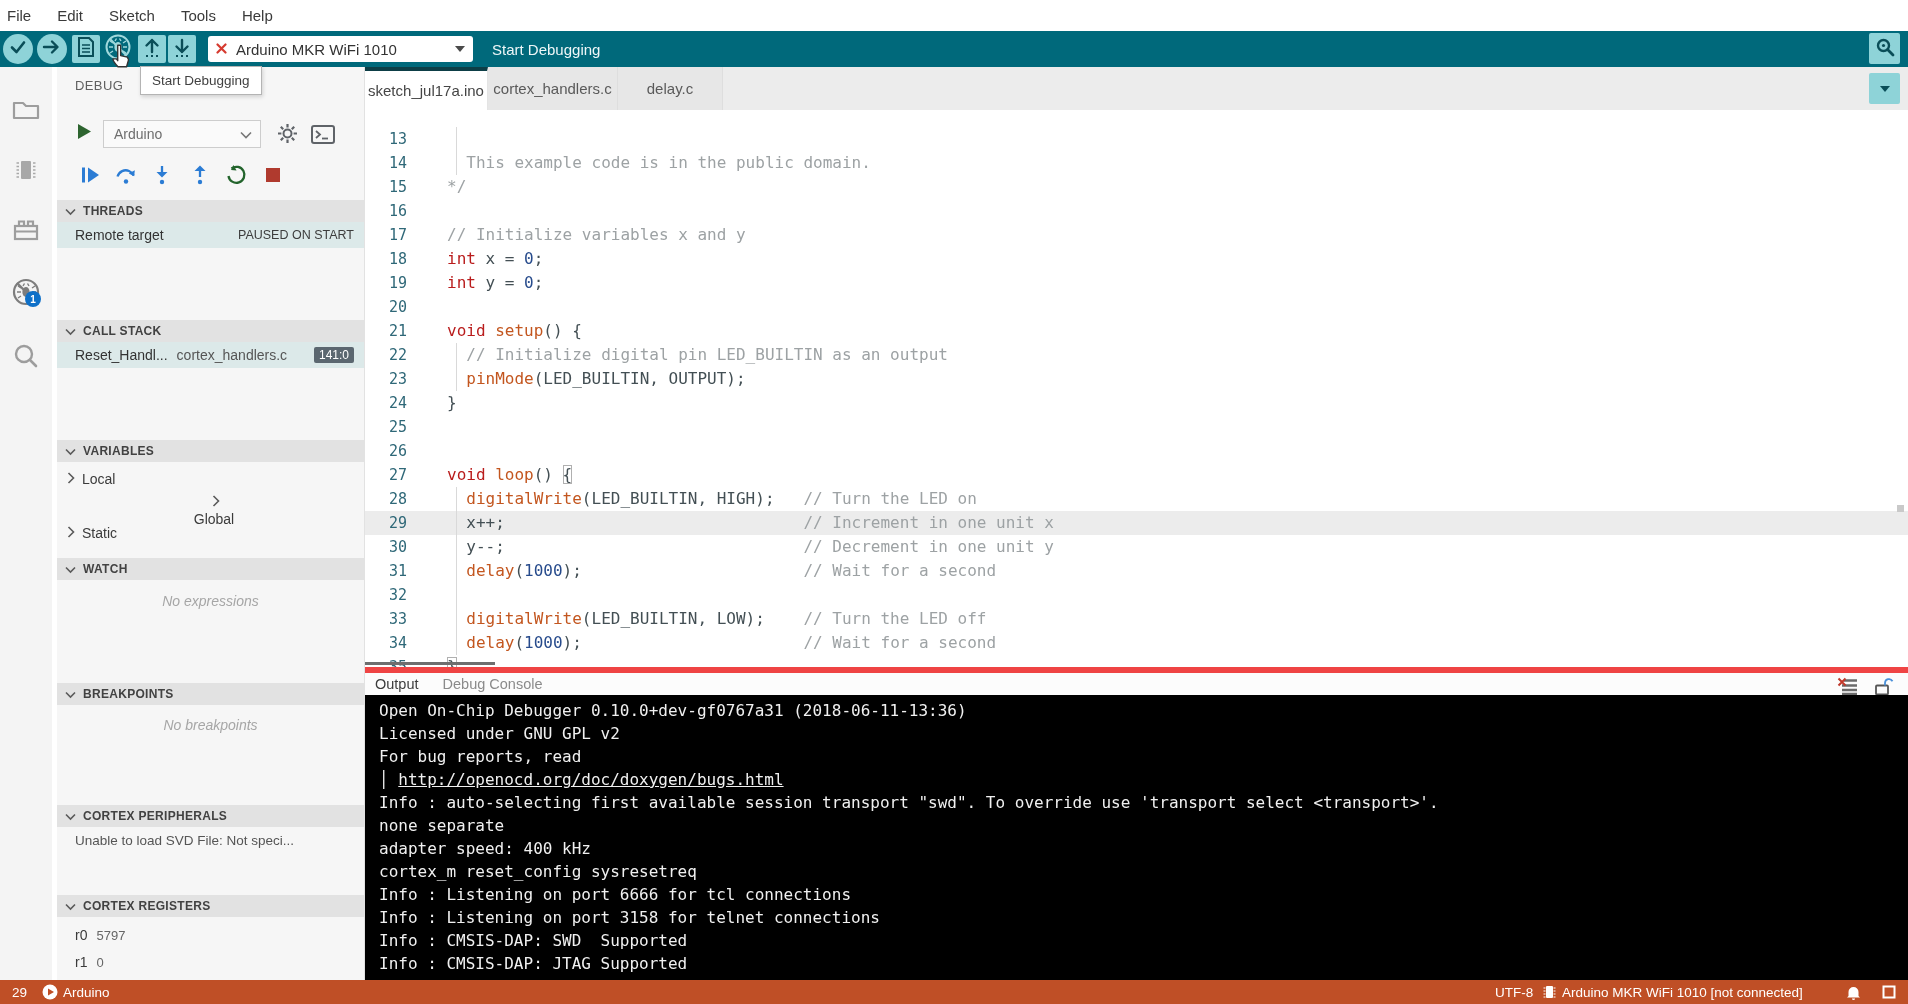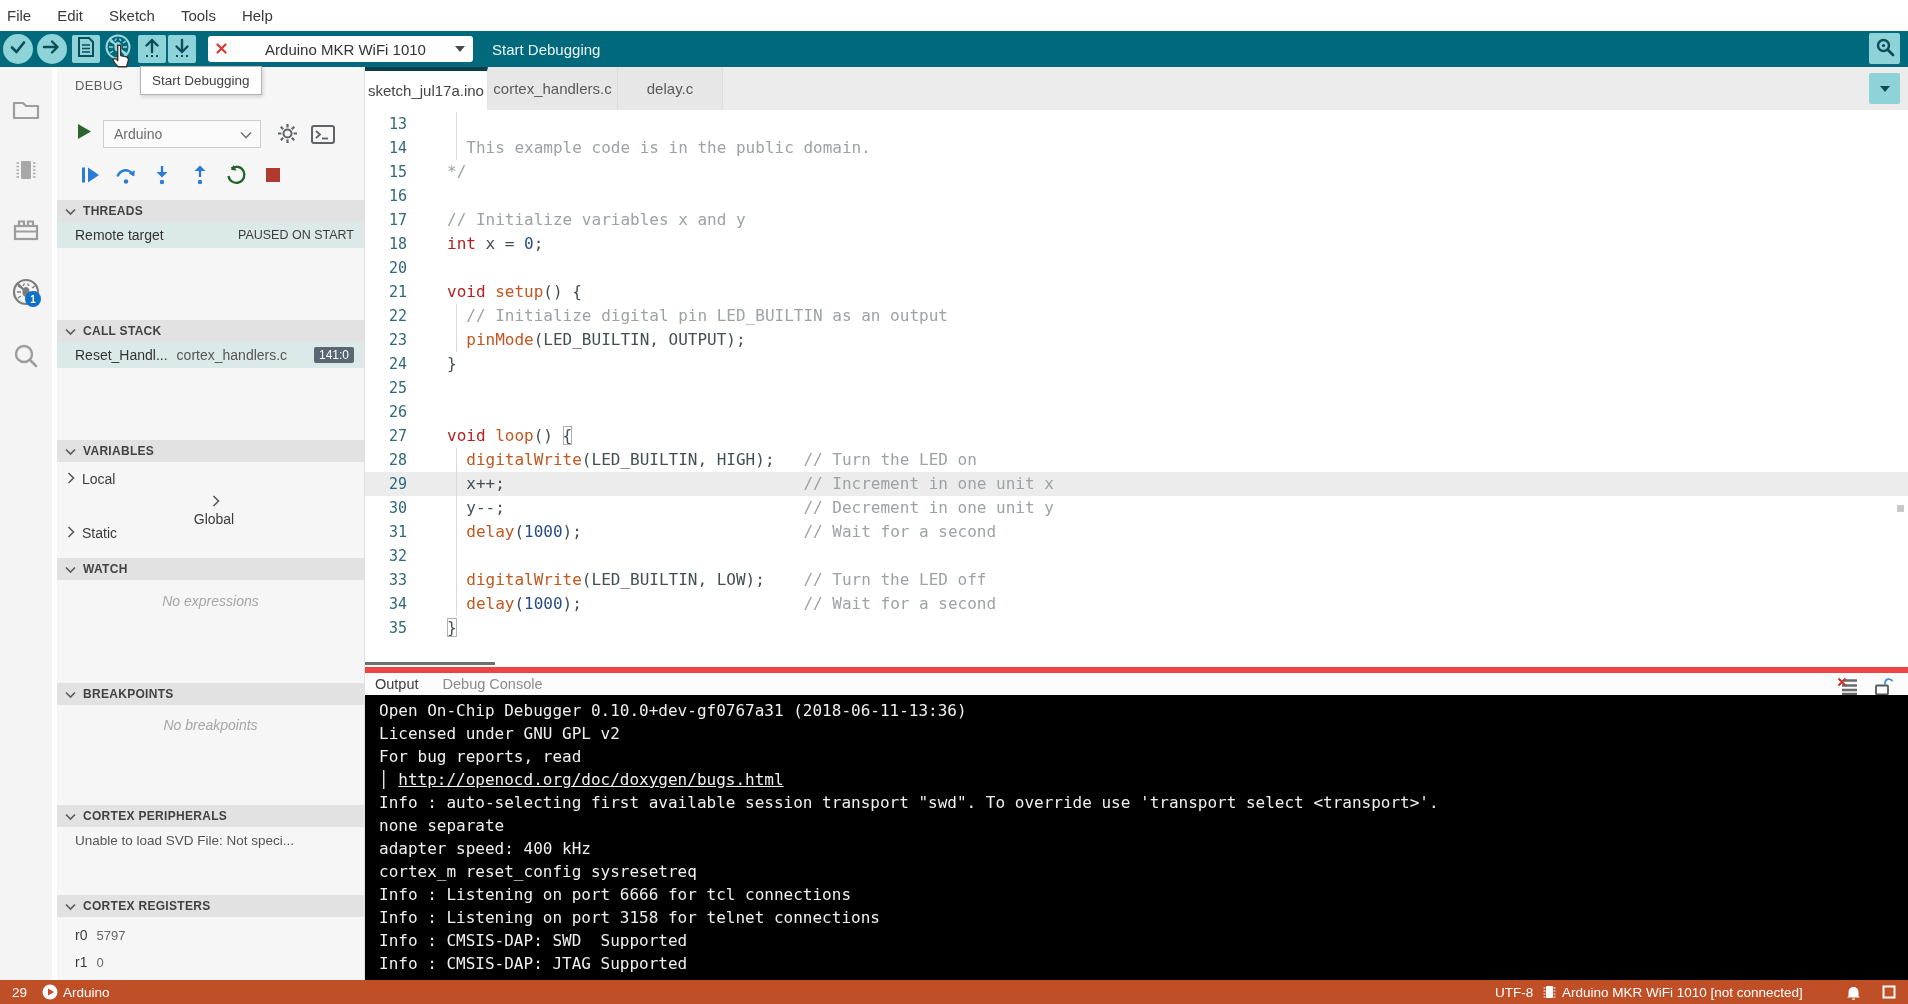--- a/index.html
+++ b/index.html
@@ -9,21 +9,21 @@
   
   .menubar{position:absolute;left:0;top:0;width:100%;height:31px;background:#fff;display:flex;align-items:center;padding-left:7px;box-sizing:border-box;}
   .menu-item{font-size:15px;color:#3a3a3a;margin-right:26px;cursor:default;}
 
   
   .toolbar{position:absolute;left:0;top:31px;width:100%;height:36px;background:#00697b;}
   .tb-circle{position:absolute;top:3px;width:30px;height:30px;border-radius:50%;background:#8ed3d8;display:flex;align-items:center;justify-content:center;}
   .tb-square{position:absolute;top:4px;width:28px;height:28px;border-radius:2px;background:#8ed3d8;display:flex;align-items:center;justify-content:center;}
   .tb-plain{position:absolute;top:3px;width:30px;height:30px;display:flex;align-items:center;justify-content:center;}
   .board-select{position:absolute;left:208px;top:5px;width:265px;height:26px;background:#fff;border-radius:3px;display:flex;align-items:center;padding:0 8px;box-sizing:border-box;}
-  .board-select .label{font-size:15px;color:#333;margin-left:9px;flex:1;white-space:nowrap;text-align:center;}
+  .board-select .label{font-size:15px;color:#333;margin-left:9px;flex:1;white-space:nowrap;}
   .caret-down{width:0;height:0;border-left:5px solid transparent;border-right:5px solid transparent;border-top:6px solid #4a4a4a;}
   .tb-status{position:absolute;left:492px;top:0;height:36px;display:flex;align-items:center;color:#eef7f8;font-size:15px;}
   .tb-search{position:absolute;right:8px;top:2px;width:31px;height:31px;background:#8ed3d8;border-radius:2px;display:flex;align-items:center;justify-content:center;}
 
   .tooltip{position:absolute;left:140px;top:66px;background:#fff;border:1px solid #b4b4b4;color:#414141;
            font-size:13.5px;padding:6px 11px;z-index:60;box-shadow:1px 2px 4px rgba(0,0,0,.15);white-space:nowrap;}
   .hand-cursor{position:absolute;left:111px;top:44px;z-index:70;}
 
   
   .activitybar{position:absolute;left:0;top:67px;width:52px;height:913px;background:#f4f4f4;}
@@ -56,21 +56,21 @@
   
   .tabbar{position:absolute;left:365px;top:67px;right:0;height:43px;background:#ececec;display:flex;}
   .ed-tab{height:43px;display:flex;align-items:center;justify-content:center;font-size:15px;color:#5a5a5a;
           background:#e7e7e7;border-right:1px solid #dedede;box-sizing:border-box;}
   .ed-tab.active{background:#fff;color:#454545;border-top:4px solid #0d3e46;border-right:1px solid #e4e4e4;}
   .tab-drop{position:absolute;right:8px;top:6px;width:31px;height:31px;background:#8ed3d8;border-radius:2px;
             display:flex;align-items:center;justify-content:center;}
   .tab-drop .caret-down{border-top-color:#0a4e58;}
 
   
-  .editor{position:absolute;left:365px;top:110px;right:0;height:557px;background:#fff;overflow:hidden;padding-top:2px;box-sizing:border-box;}
+  .editor{position:absolute;left:365px;top:110px;right:0;height:557px;background:#fff;overflow:hidden;padding-top:17px;box-sizing:border-box;}
   .code-row{position:relative;height:24px;display:flex;}
   .code-row.hl{background:#ececec;}
   .gutter{width:42px;flex:none;text-align:right;padding-right:8px;font-family:"DejaVu Sans Mono",monospace;
           font-size:15px;line-height:24px;color:#2f6878;}
   .codetxt{position:relative;margin-left:32px;font-family:"DejaVu Sans Mono",monospace;font-size:16px;line-height:24px;
            color:#434f54;white-space:pre;}
   .guide{position:absolute;left:9px;top:0;bottom:0;width:1px;background:#d9d9d9;}
   .tok-k{color:#b91c1c;} .tok-f{color:#c3561f;} .tok-c{color:#9da2a4;} .tok-n{color:#274b8c;}
   .tok-b{outline:1px solid #b0b0b0;outline-offset:-1px;}
   .hscroll{position:absolute;left:365px;top:662px;width:130px;height:3px;background:#6e6e6e;z-index:5;}
@@ -378,20 +378,24 @@
       </div>
       <div class="code-row">
         <div class="gutter">17</div>
         <div class="codetxt"><span class="tok-c">// Initialize variables x and y</span></div>
       </div>
       <div class="code-row">
         <div class="gutter">18</div>
         <div class="codetxt"><span class="tok-k">int</span><span> x = </span><span class="tok-n">0</span><span>;</span></div>
       </div>
       <div class="code-row">
+        <div class="gutter">19</div>
+        <div class="codetxt"><span class="tok-k">int</span><span> y = </span><span class="tok-n">0</span><span>;</span></div>
+      </div>
+      <div class="code-row">
         <div class="gutter">20</div>
         <div class="codetxt"></div>
       </div>
       <div class="code-row">
         <div class="gutter">21</div>
         <div class="codetxt"><span class="tok-k">void</span><span> </span><span class="tok-f">setup</span><span>() {</span></div>
       </div>
       <div class="code-row">
         <div class="gutter">22</div>
         <div class="codetxt"><span class="guide"></span><span class="tok-c">  // Initialize digital pin LED_BUILTIN as an output</span></div>

